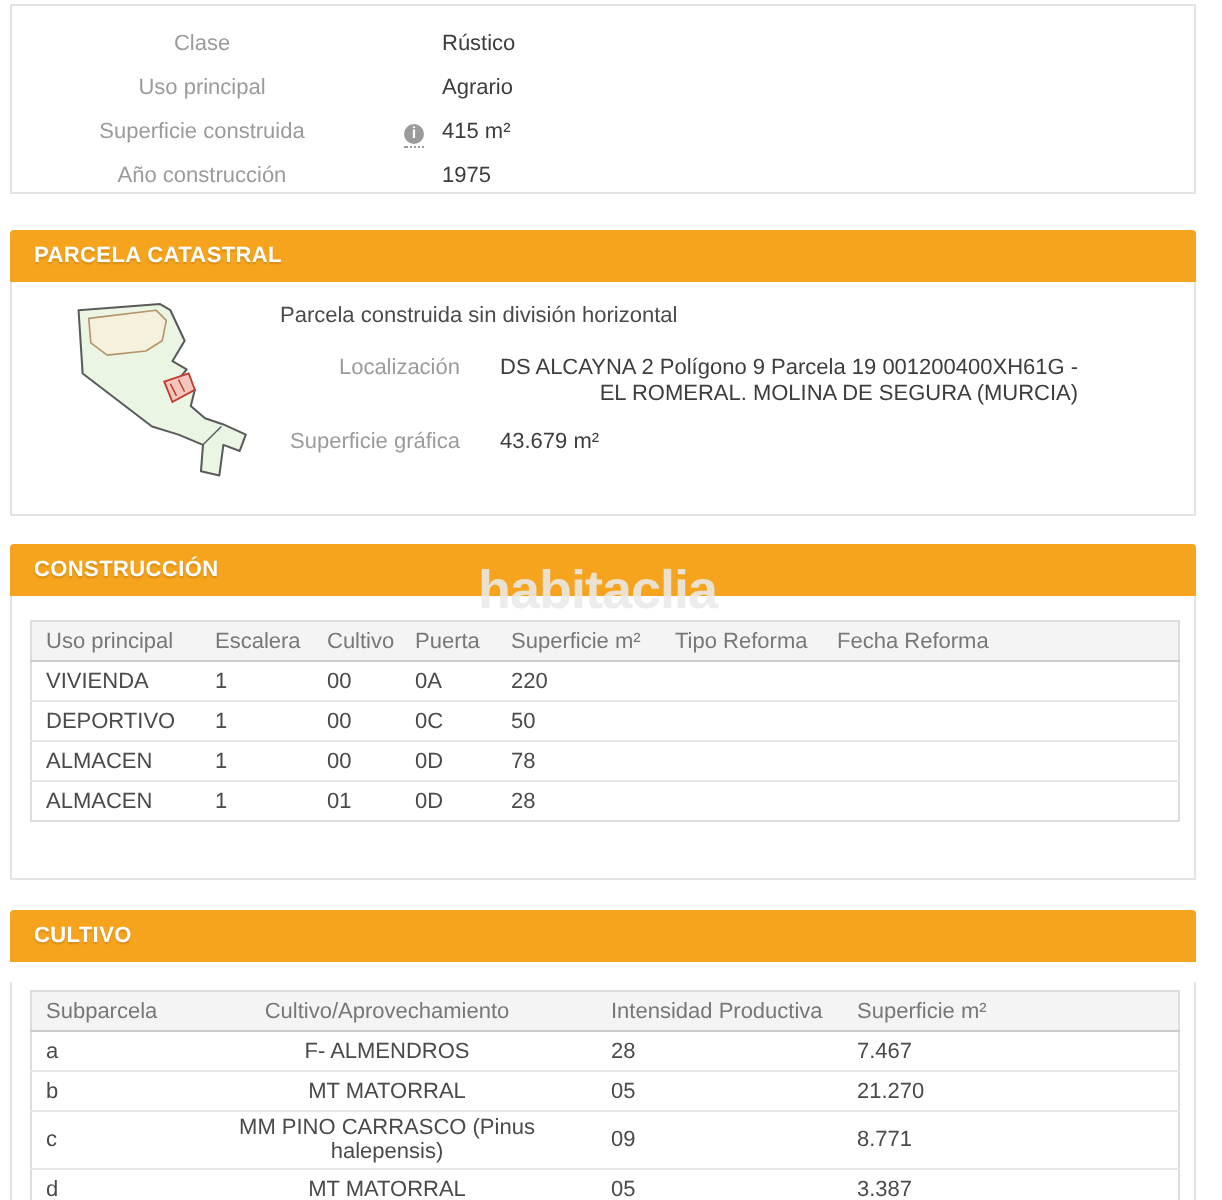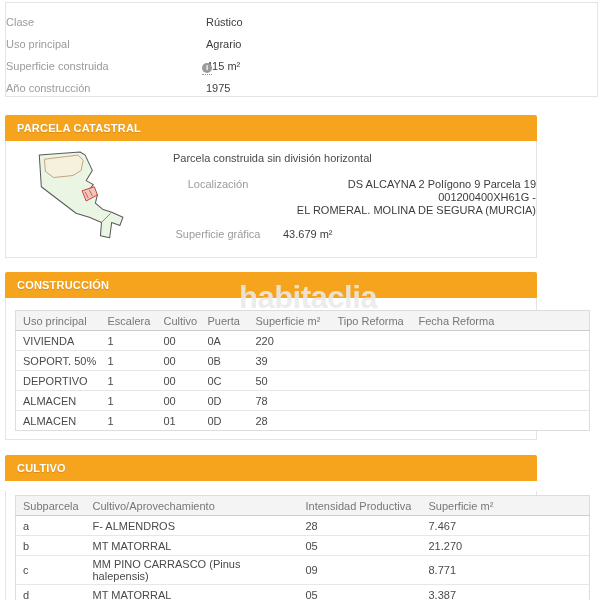--- a/index.html
+++ b/index.html
@@ -13,53 +13,53 @@
   .page { position:relative; width:611px; height:600px; background:#fff; }
 
   
   .info-box {
     position:absolute; left:5px; top:2px; width:593px; height:95px;
     background:#fff; border:1px solid #e4e4e4;
     padding-top:8px;
   }
   .field-row { position:relative; height:22px; line-height:22px; display:flex; }
   .info-box .field-row .f-label {
-    width:190px; text-align:left; color:#9b9b9b; display:inline-block;
+    width:190px; text-align:center; color:#9b9b9b; display:inline-block;
   }
   .info-box .field-row .f-value {
-    margin-left:10px; color:#3d3d3d;
+    margin-left:25px; color:#3d3d3d;
   }
   .info-icon-wrap {
     position:absolute; left:196px; top:6px; border-bottom:1px dotted #9b9b9b; padding-bottom:1px; line-height:10px;
   }
   .info-icon {
     display:inline-block; width:10px; height:10px; border-radius:50%;
     background:#9b9b9b; color:#fff; font-size:8px; font-weight:bold;
     text-align:center; line-height:10px; cursor:pointer;
   }
 
   
-  .panel { position:absolute; left:5px; width:532px; }
+  .panel { position:absolute; left:5px; width:593px; }
   .panel-header {
     height:26px; line-height:26px; padding-left:12px;
     background:#F6A41D; color:#fff; font-weight:bold; font-size:11px;
     text-shadow:0 1px 1px rgba(0,0,0,0.15);
     border-radius:2px 2px 0 0; letter-spacing:0.2px;
   }
   .panel-body {
-    background:#fff; border:1px solid #e4e4e4; border-top:none;gap:33px;
+    background:#fff; border:1px solid #e4e4e4; border-top:none;
   }
 
   .panel-parcela { top:115px; }
   .parcela-body { height:117px; display:flex; padding:9px 0 0 17px; }
   .parcela-map { width:106px; height:102px; flex:0 0 106px; }
   .parcela-info { margin-left:11px; padding-top:2px; }
   .parcela-note { color:#4a4a4a; margin-bottom:14px; }
   .parcela-info .field-row { height:auto; line-height:13px; margin-bottom:11px; align-items:flex-start; }
-  .parcela-info .f-label { width:90px; text-align:center; color:#9b9b9b; flex:0 0 90px; }
+  .parcela-info .f-label { width:90px; text-align:right; color:#9b9b9b; flex:0 0 90px; }
   .parcela-info .f-value { margin-left:20px; color:#3d3d3d;text-align:right; }
   .loc-line { line-height:13px; }
 
   
   .panel-construccion { top:272px; }
   .construccion-body { height:142px; padding:12px 9px 0 9px; }
   .panel-cultivo { top:455px; }
   .cultivo-body { height:112px; padding:4px 9px 0 9px;margin-top:10px; }
 
   table.data-table {
@@ -77,27 +77,27 @@
   table.data-table tbody tr:first-child td { border-top:none; }
 
   .t-construccion th:nth-child(1), .t-construccion td:nth-child(1){ width:85px; }
   .t-construccion th:nth-child(2), .t-construccion td:nth-child(2){ width:56px; }
   .t-construccion th:nth-child(3), .t-construccion td:nth-child(3){ width:44px; }
   .t-construccion th:nth-child(4), .t-construccion td:nth-child(4){ width:48px; }
   .t-construccion th:nth-child(5), .t-construccion td:nth-child(5){ width:82px; }
   .t-construccion th:nth-child(6), .t-construccion td:nth-child(6){ width:81px; }
 
   .t-cultivo th:nth-child(1), .t-cultivo td:nth-child(1){ width:70px; }
-  .t-cultivo th:nth-child(2), .t-cultivo td:nth-child(2){ width:213px; }
+  .t-cultivo th:nth-child(2), .t-cultivo td:nth-child(2){ width:213px;text-align:center; }
   .t-cultivo th:nth-child(3), .t-cultivo td:nth-child(3){ width:123px; }
 
   
   .watermark {
     position:absolute; left:239px; top:280px; z-index:5;
-    font-size:31px; font-weight:bold; letter-spacing:-0.5px;
+    font-size:27px; font-weight:bold; letter-spacing:-0.5px;
     color:rgba(233,233,233,0.88); pointer-events:none;
   }
 </style>
 </head>
 <body>
 
 <div class="page">
 
   <div class="info-box">
     <div class="field-row">
@@ -165,29 +165,20 @@
             <tr>
               <td>VIVIENDA</td>
               <td>1</td>
               <td>00</td>
               <td>0A</td>
               <td>220</td>
               <td></td>
               <td></td>
             </tr>
             <tr>
-              <td>SOPORT. 50%</td>
-              <td>1</td>
-              <td>00</td>
-              <td>0B</td>
-              <td>39</td>
-              <td></td>
-              <td></td>
-            </tr>
-            <tr>
               <td>DEPORTIVO</td>
               <td>1</td>
               <td>00</td>
               <td>0C</td>
               <td>50</td>
               <td></td>
               <td></td>
             </tr>
             <tr>
               <td>ALMACEN</td>

